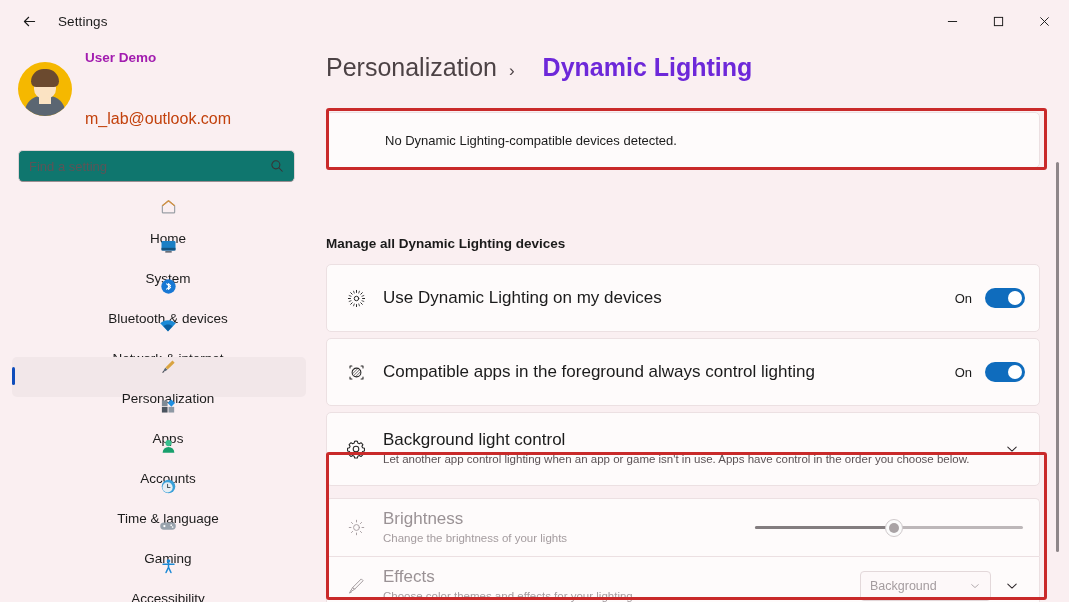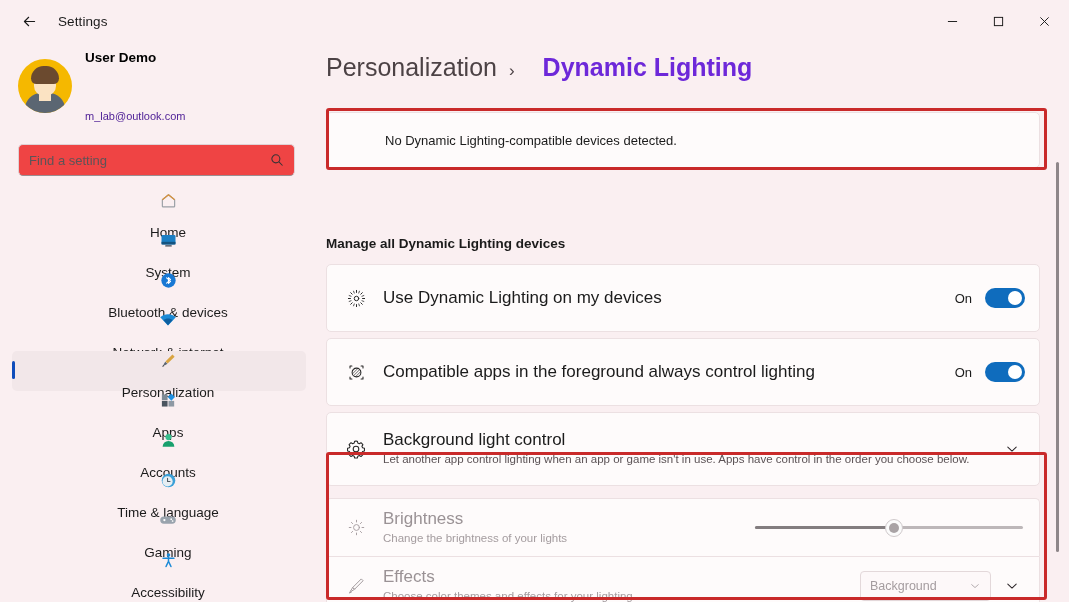--- a/index.html
+++ b/index.html
@@ -62,26 +62,26 @@
   }
   .avatar .body {
     position: absolute; left: 7px; bottom: -4px; width: 40px; height: 24px;
     background: #5b6672; border-radius: 16px 16px 0 0;
   }
   .avatar .neck {
     position: absolute; left: 21px; top: 32px; width: 12px; height: 10px;
     background: #fbe3c3;
   }
   .acct-text { display: flex; flex-direction: column; gap: 1px; }
-  .acct-name { font-size: 13.5px; font-weight: 700; color: #000000; }
-  .acct-mail { font-size: 11px; color: #4c1d95; margin-top: 44px; }
+  .acct-name { font-size: 13.5px; font-weight: 700; color: #a21caf; }
+  .acct-mail { font-size: 16px; color: #c2410c; margin-top: 44px; }
 
   .searchbox {
     margin: 22px 0 0 18px; width: 277px; height: 32px;
-    background: #ef4444; border: 1px solid #dfd2d5;
+    background: #0f766e; border: 1px solid #dfd2d5;
     border-bottom: 1px solid #9a8e91;
     border-radius: 5px;
     display: flex; align-items: center; padding: 12px 10px; justify-content: center;
   }
   .searchbox input {
     flex: 1; border: none; outline: none; background: transparent;
     font-family: "Liberation Sans", sans-serif; font-size: 13px; color: #1b1b1b;
   }
   .searchbox input::placeholder { color: #5c5457; }
   .search-ico { color: #3a3336; display: flex; }

